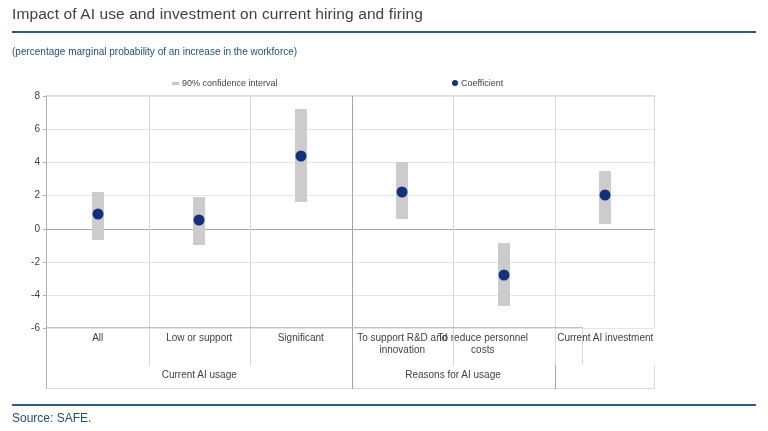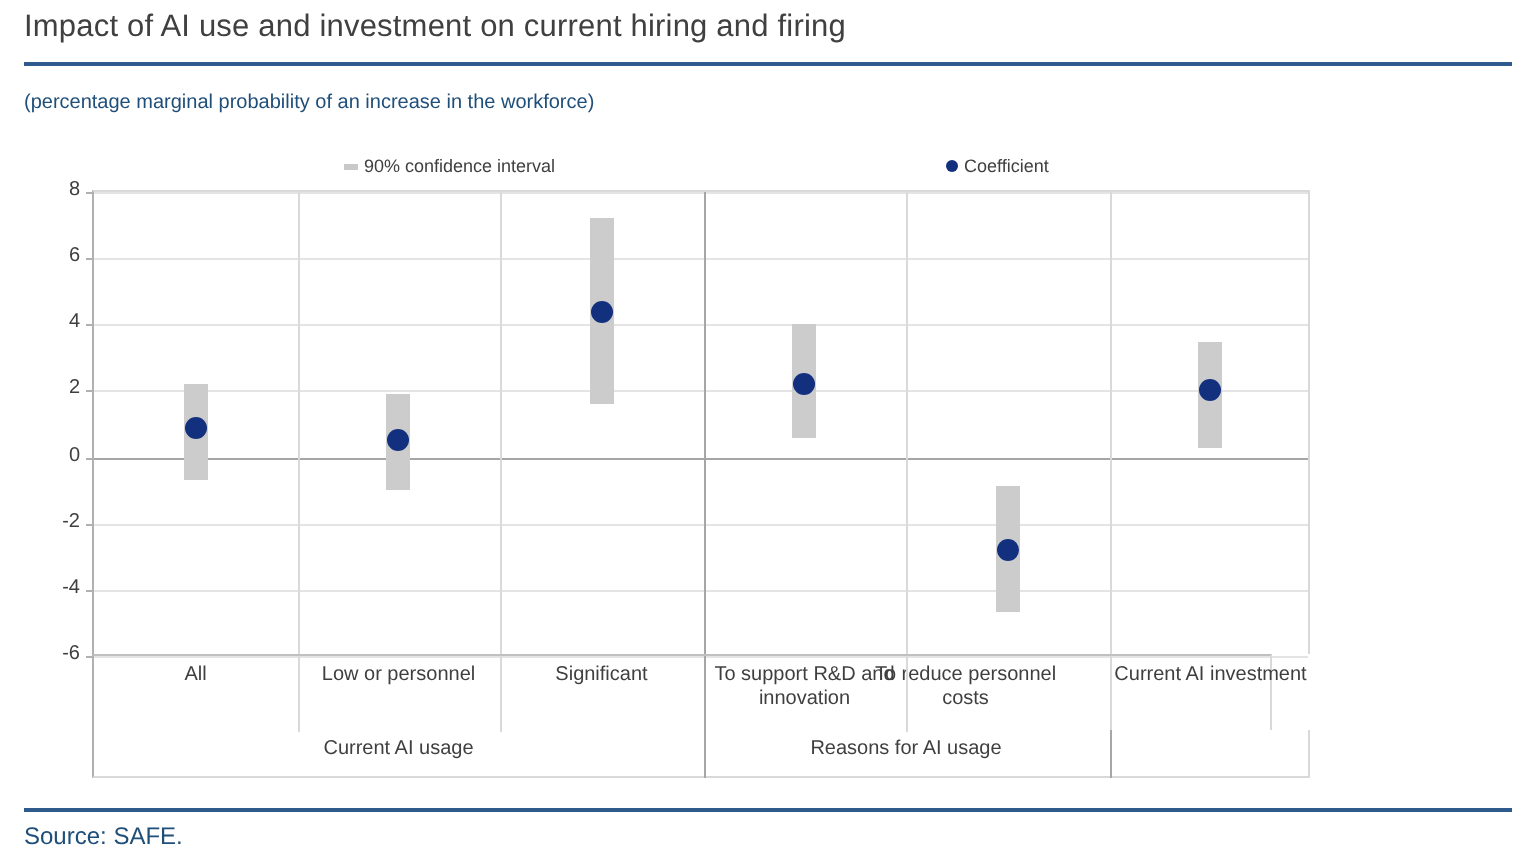--- a/index.html
+++ b/index.html
@@ -73,21 +73,21 @@
   .legend-entry {
     position: absolute;
     display: flex;
     align-items: center;
     gap: 3px;
     font-size: 9px;
     color: #3f3f3f;
     white-space: nowrap;
   }
   .legend-ci   { left: 126px; top: 0; }
-  .legend-coef { left: 427px; top: 0; }
+  .legend-coef { left: 406px; top: 0; }
   .swatch-dash {
     width: 7px;
     height: 3px;
     background: #c9c9c9;
     display: inline-block;
   }
   .swatch-dot {
     width: 6px;
     height: 6px;
     border-radius: 50%;
@@ -164,21 +164,21 @@
     border-radius: 50%;
     background: #13307e;
     transform: translate(-50%, -50%);
   }
 
   
   .catrow {
     position: absolute;
     left: 46px;
     top: 327px;
-    width: 590px;
+    width: 537px;
     height: 38px;
     border-top: 1px solid #c0c0c0;
     border-left: 1px solid #b0b0b0;
     border-right: 1px solid #d9d9d9;
     box-sizing: border-box;
   }
   .cat-cell {
     position: absolute;
     top: 0;
     height: 38px;
@@ -285,21 +285,21 @@
     <div class="ytick-label" style="top: 128.143px; left: 0px; width: 40px; position: absolute;">6</div>
     <div class="ytick-label" style="top: 161.286px; left: 0px; width: 40px; position: absolute;">4</div>
     <div class="ytick-label" style="top: 194.429px; left: 0px; width: 40px; position: absolute;">2</div>
     <div class="ytick-label" style="top: 227.571px; left: 0px; width: 40px; position: absolute;">0</div>
     <div class="ytick-label" style="top: 260.714px; left: 0px; width: 40px; position: absolute;">-2</div>
     <div class="ytick-label" style="top: 293.857px; left: 0px; width: 40px; position: absolute;">-4</div>
     <div class="ytick-label" style="top: 327px; left: 0px; width: 40px; position: absolute;">-6</div>
   </div>
 <div class="catrow" id="catrow">
     <div class="cat-cell" style="left: 0px; width: 101.5px;">All</div>
-    <div class="cat-cell" style="left: 101.5px; width: 101.5px;">Low or personnel</div>
+    <div class="cat-cell" style="left: 101.5px; width: 101.5px;">Low or support</div>
     <div class="cat-divider" style="left: 101.5px;"></div>
     <div class="cat-cell" style="left: 203px; width: 101.5px;">Significant</div>
     <div class="cat-divider" style="left: 203px;"></div>
     <div class="cat-cell" style="left: 304.5px; width: 101.5px;">To support R&amp;D and innovation</div>
     <div class="cat-divider major" style="left: 304.5px;"></div>
     <div class="cat-cell" style="left: 385px; width: 101.5px;">To reduce personnel costs</div>
     <div class="cat-divider" style="left: 406px;"></div>
     <div class="cat-cell" style="left: 507.5px; width: 101.5px;">Current AI investment</div>
     <div class="cat-divider" style="left: 507.5px;"></div>
   </div>

